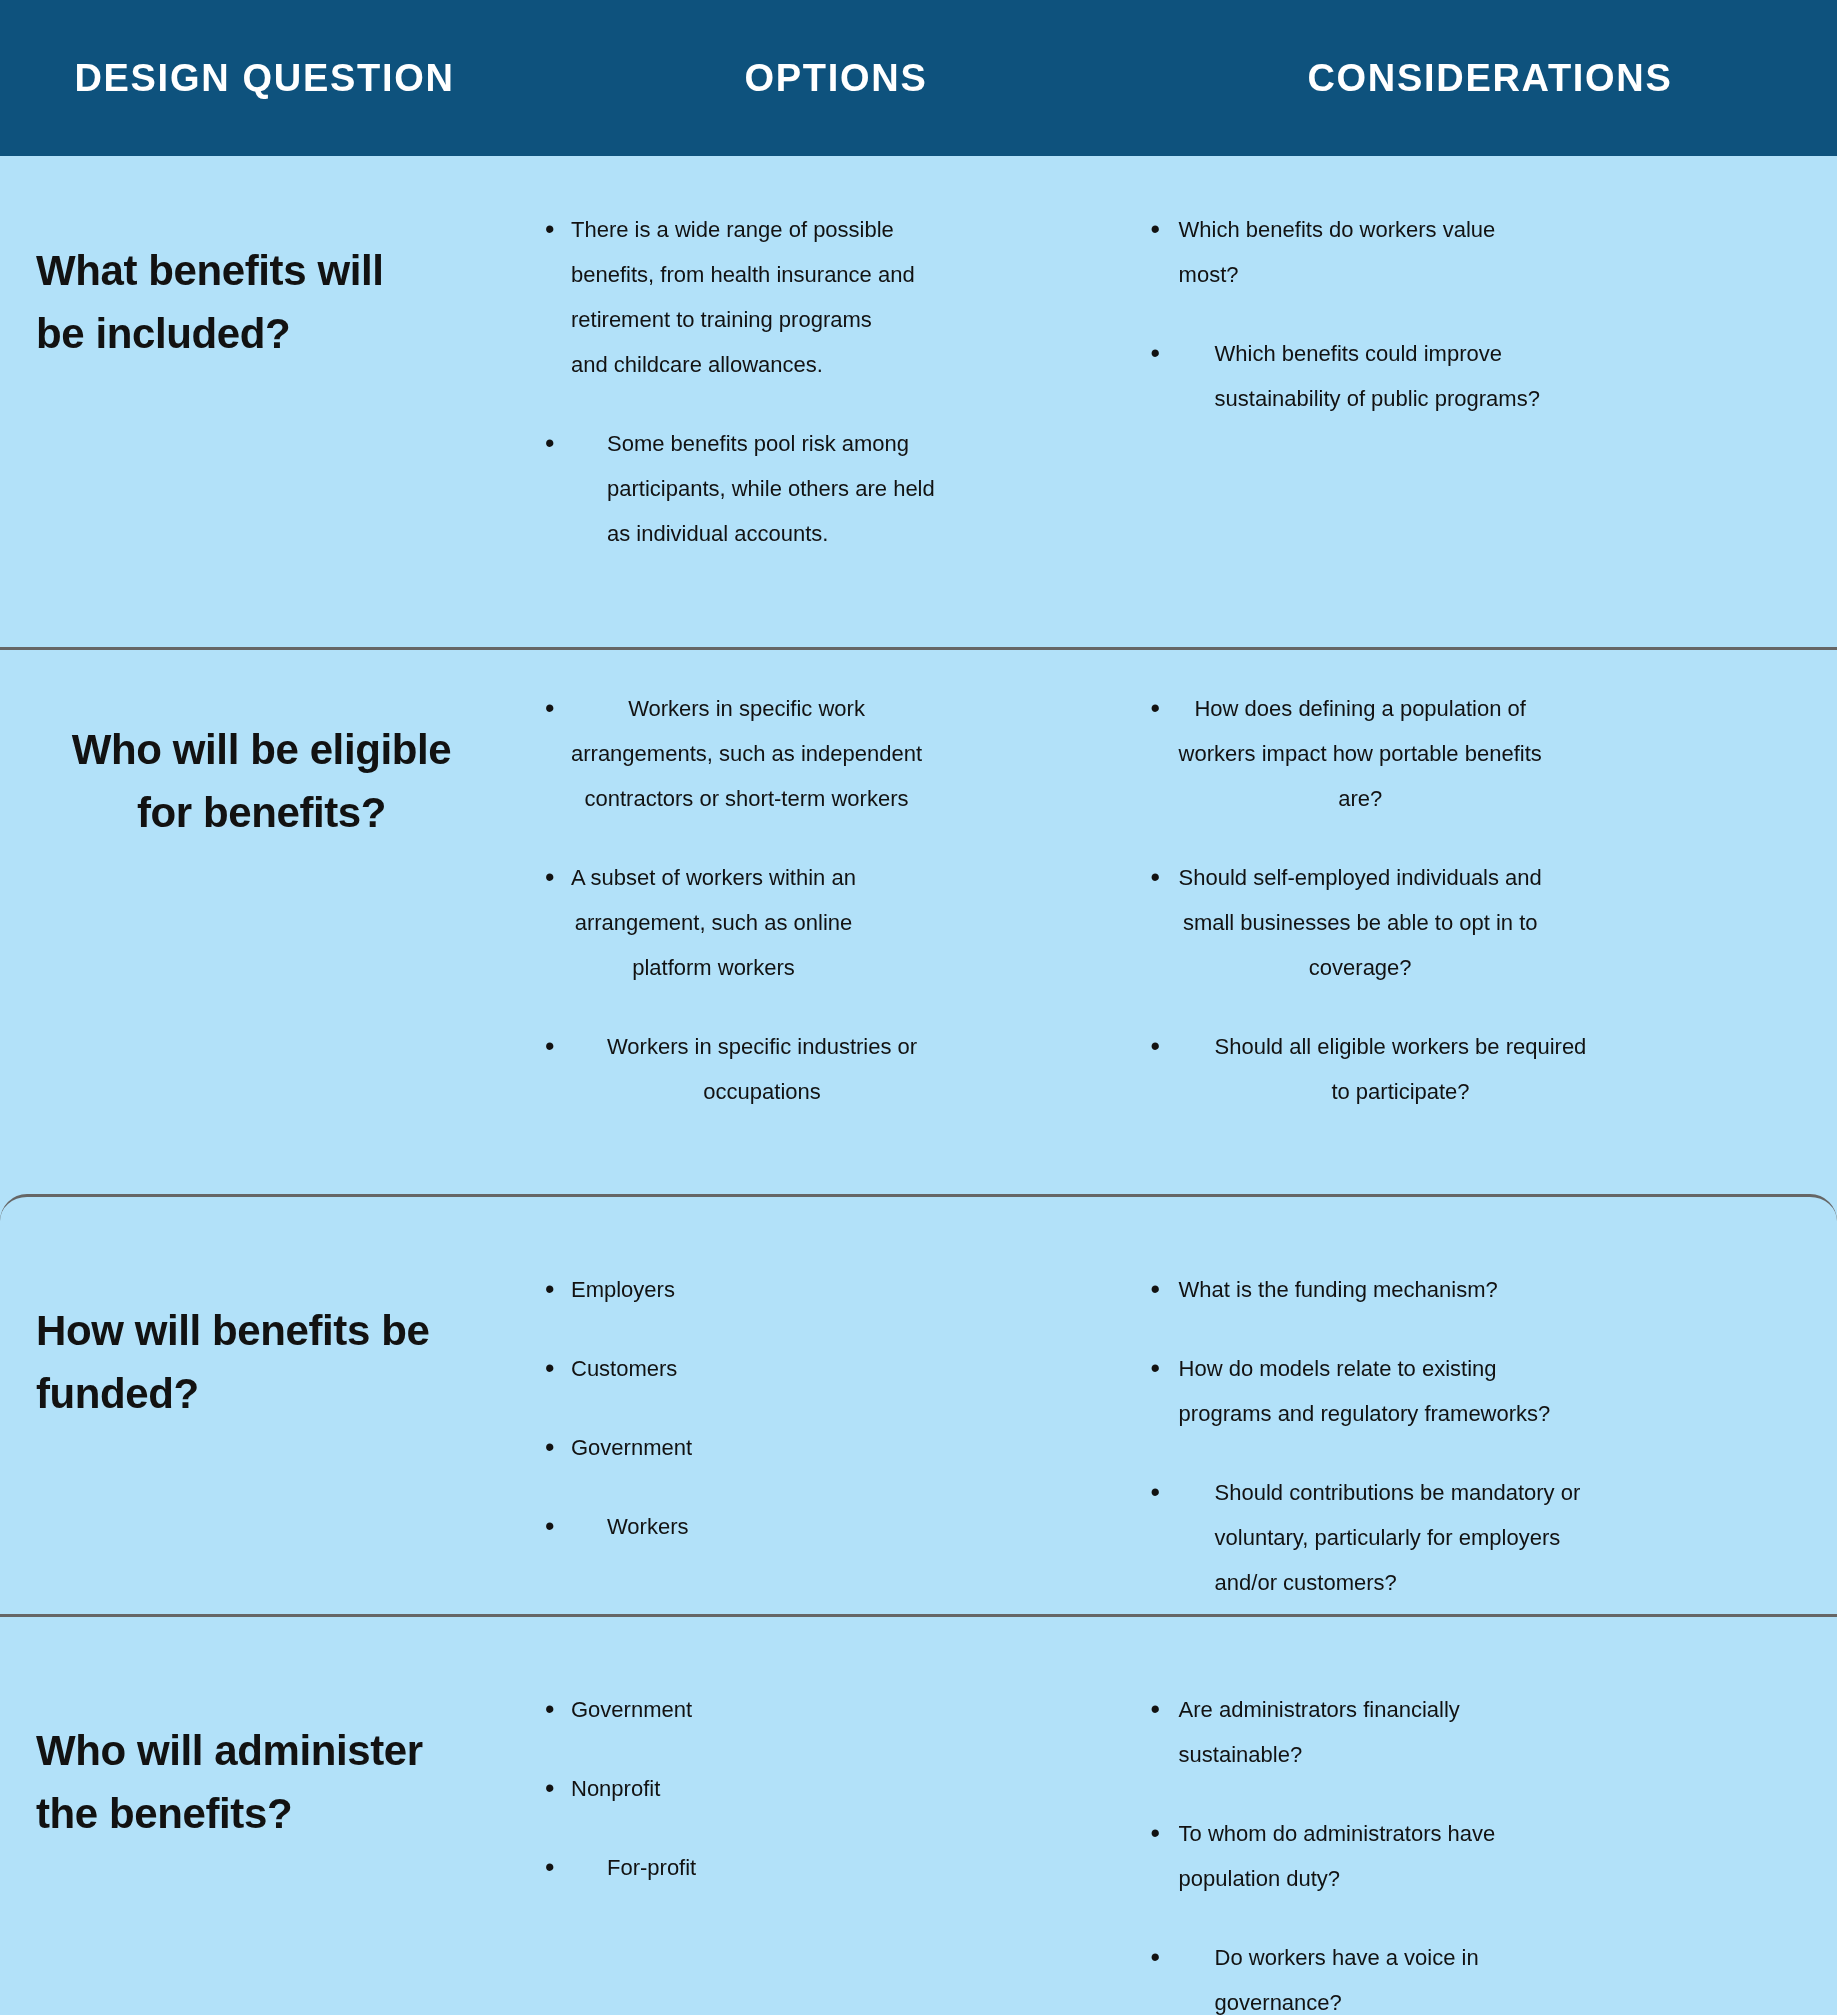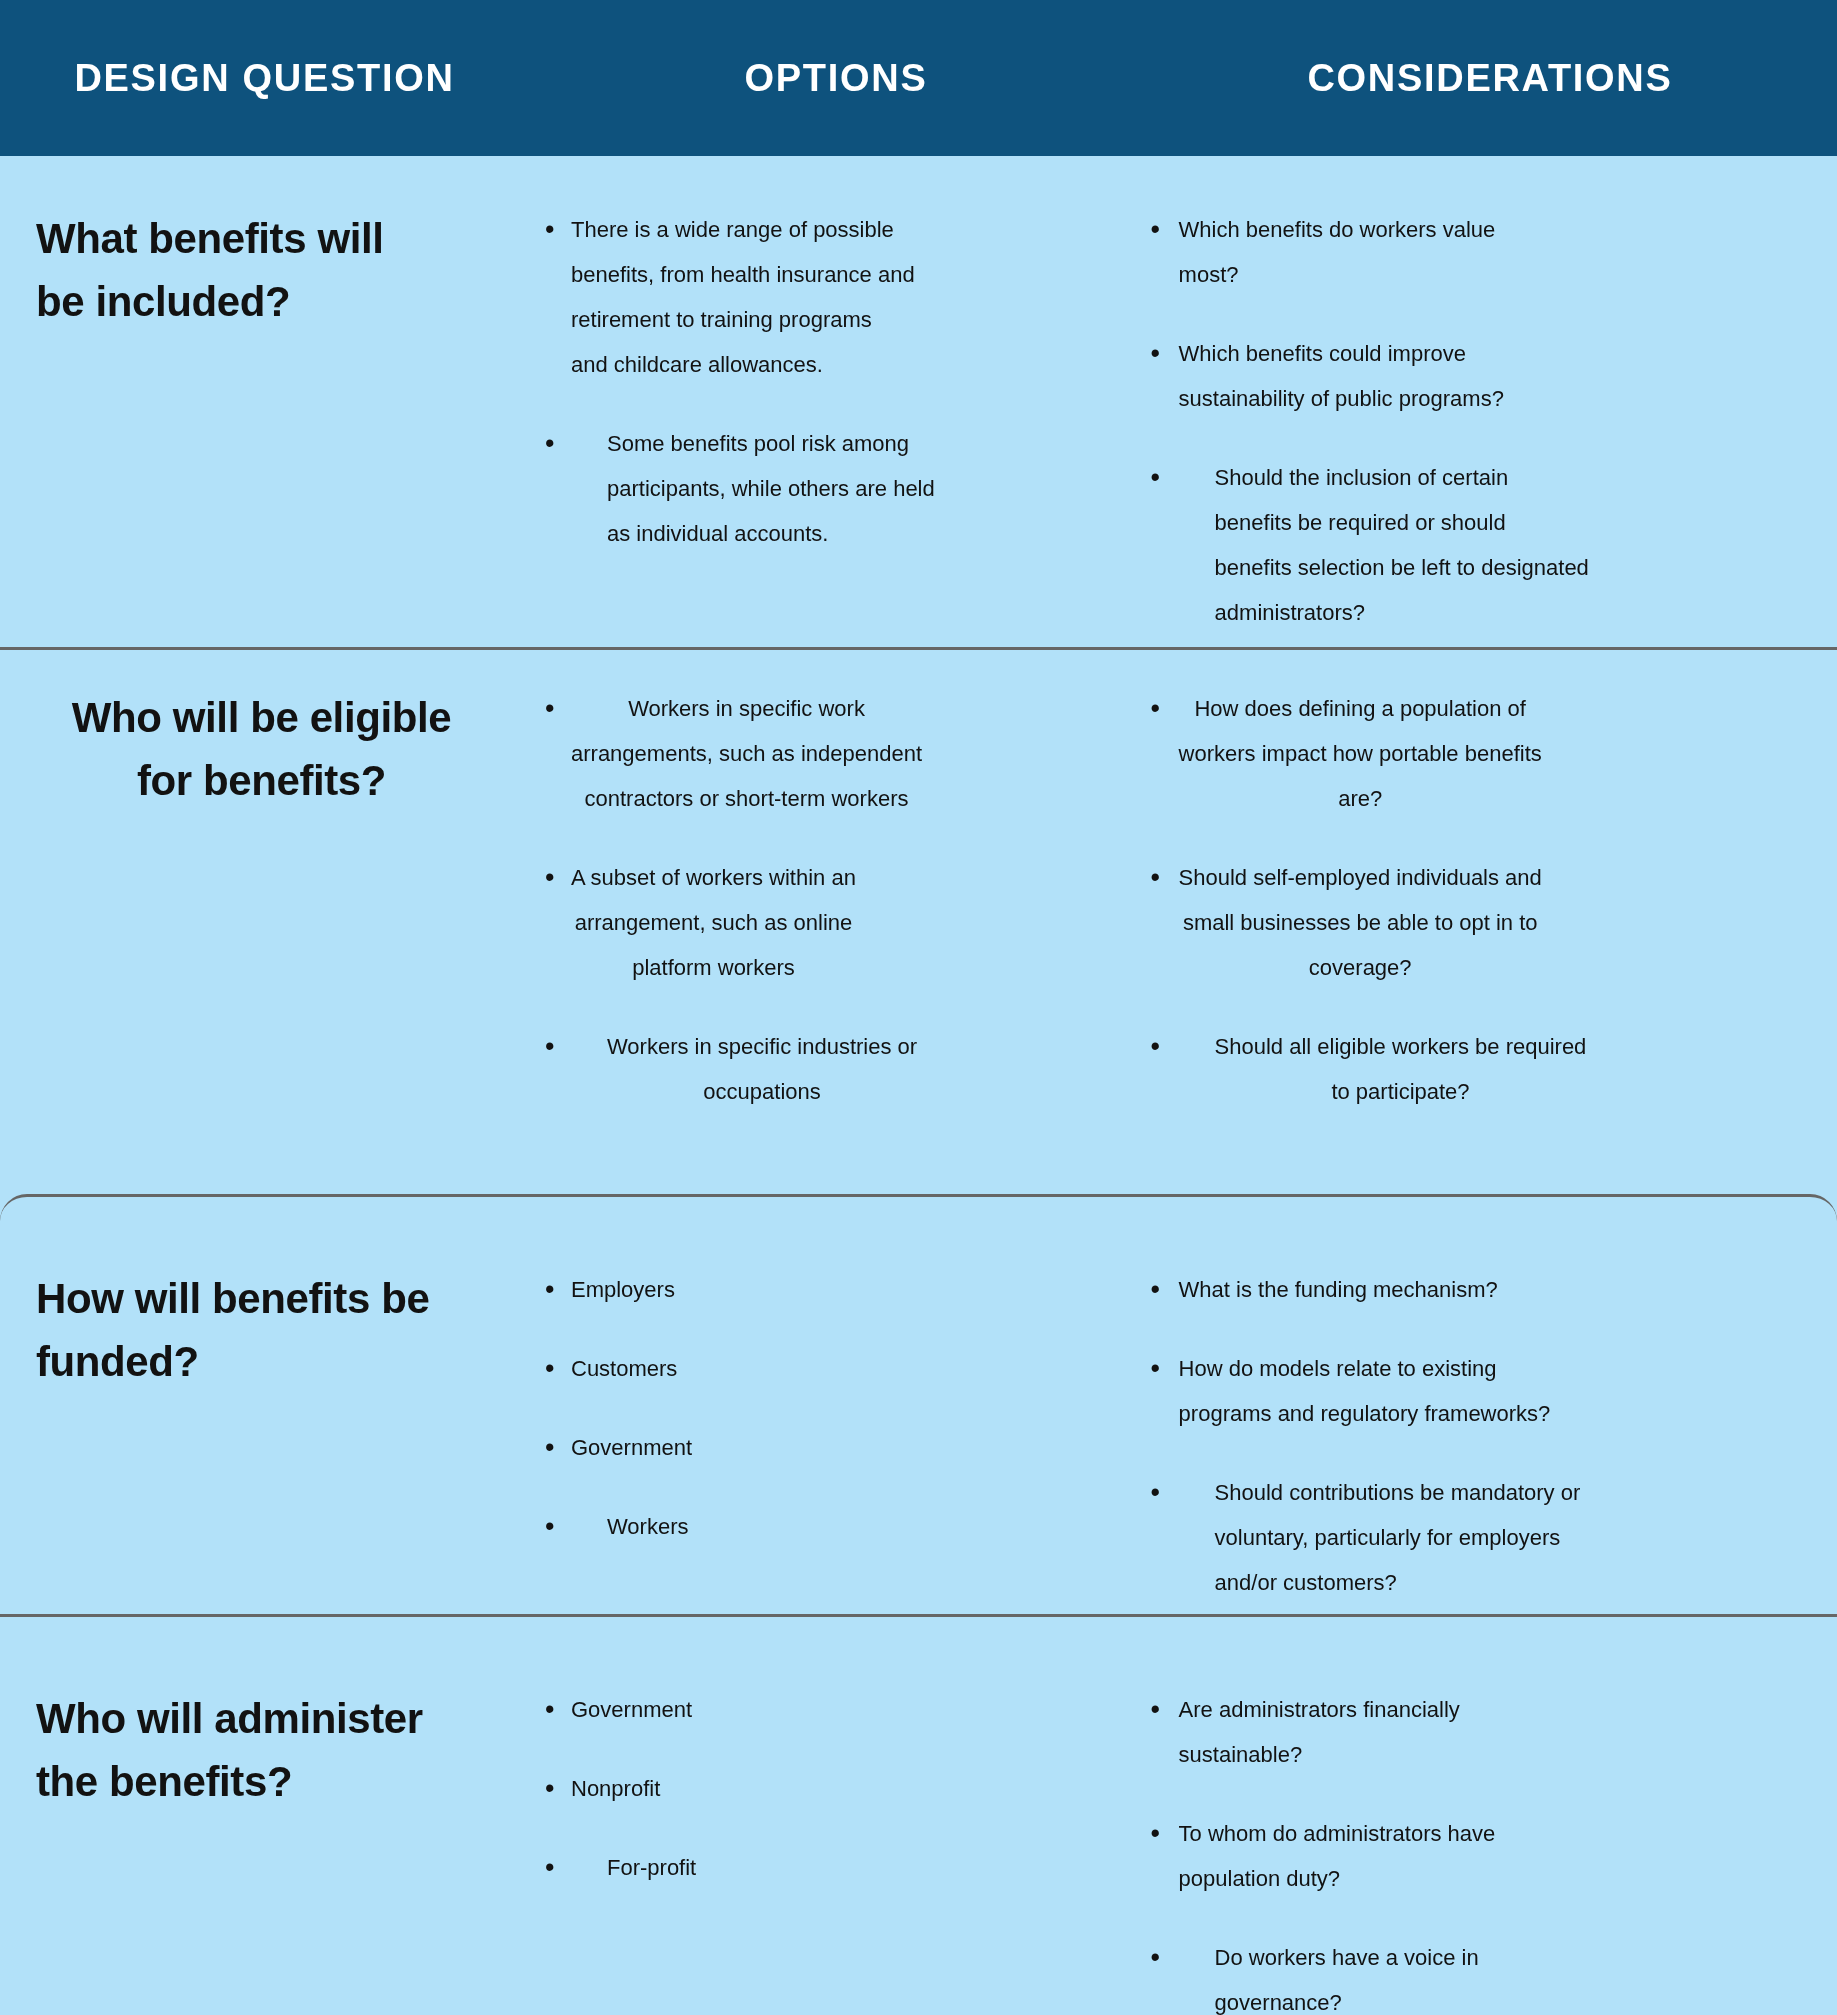--- a/index.html
+++ b/index.html
@@ -42,20 +42,21 @@
   .r1 { height: 491px; padding-top: 51px; }
   .r2 { height: 547px; padding-top: 36px; text-align: center; }
   .r3 { height: 420px;  padding-top: 70px; border-radius: 27px; }
   .r4 { height: 434px; padding-top: 70px; }
 
   .cell { box-sizing: border-box; }
   .cell.q {
     width: 529px;
     padding-left: 36px;
     padding-right: 42px;
+    margin-top: 32px;
   }
   .cell.opts {
     width: 614px;
     padding-left: 16px;
     padding-right: 17px;
   }
   .cell.cons {
     width: 694px;
     padding-left: 7.6px;
     padding-right: 12.7px;
@@ -124,27 +125,20 @@
       <div class="li">
           <span class="dot"></span>
           <span class="txt">Which benefits do workers value
 most?</span>
         </div>
       <div class="li">
           <span class="dot"></span>
           <span class="txt">Which benefits could improve
 sustainability of public programs?</span>
         </div>
-      <div class="li">
-          <span class="dot"></span>
-          <span class="txt">Should the inclusion of certain
-benefits be required or should
-benefits selection be left to designated
-administrators?</span>
-        </div>
     </div>
   </div>
 
   <div class="row r2 divided">
     <div class="cell q">
       <div class="question">Who will be eligible
 for benefits?</div>
     </div>
     <div class="cell opts">
       <div class="li">

